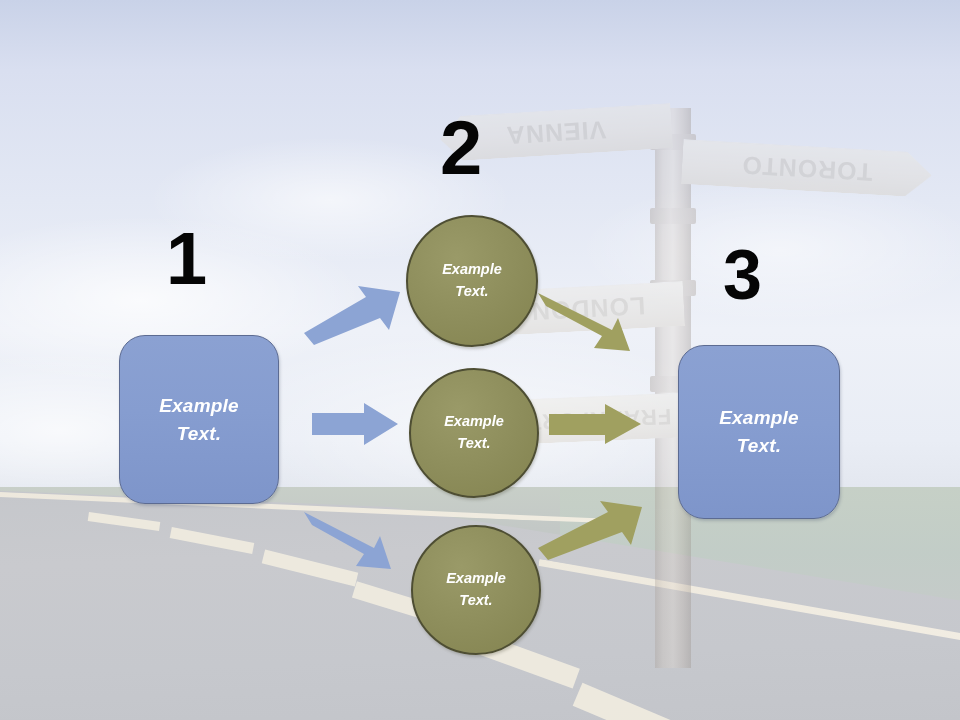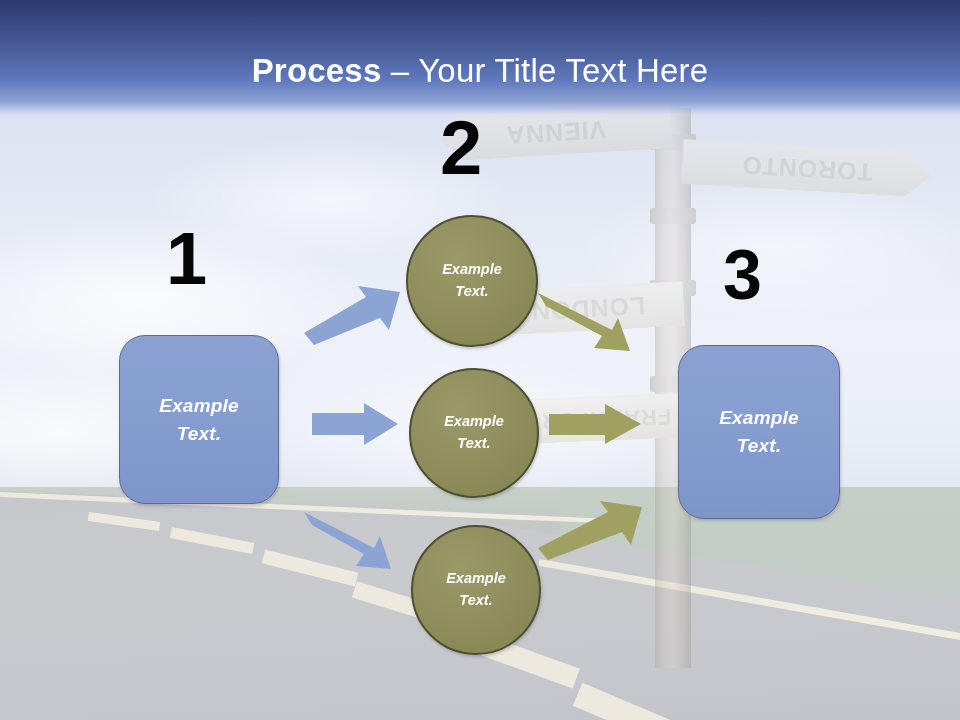--- a/index.html
+++ b/index.html
@@ -139,25 +139,20 @@
       <div class="sign arrowL" style="left:22px;top:178px;width:192px;transform:rotate(-3.0deg);">
         <span>LONDON</span>
       </div>
 
       <div class="sign arrowL" style="left:40px;top:288px;width:178px;transform:rotate(-2.4deg);">
         <span style="font-size:22px;">FRANKFURT</span>
       </div>
     </div>
   </div>
 
-  <div class="header">
-    <div class="title">
-      <span class="b">Process</span><span class="n"> – Your Title Text Here</span>
-    </div>
-  </div>
 
   <div class="num" id="num1">1</div>
   <div class="num" id="num2">2</div>
   <div class="num" id="num3">3</div>
 
   <div class="arrow" style="left:304px;top:286px;">
     <svg width="100" height="60" viewBox="0 0 100 60">
       <polygon points="0,47 62,11 54,0 96,6 85,44 76,32 10,59" fill="#8ca4d4"></polygon>
     </svg>
   </div>

